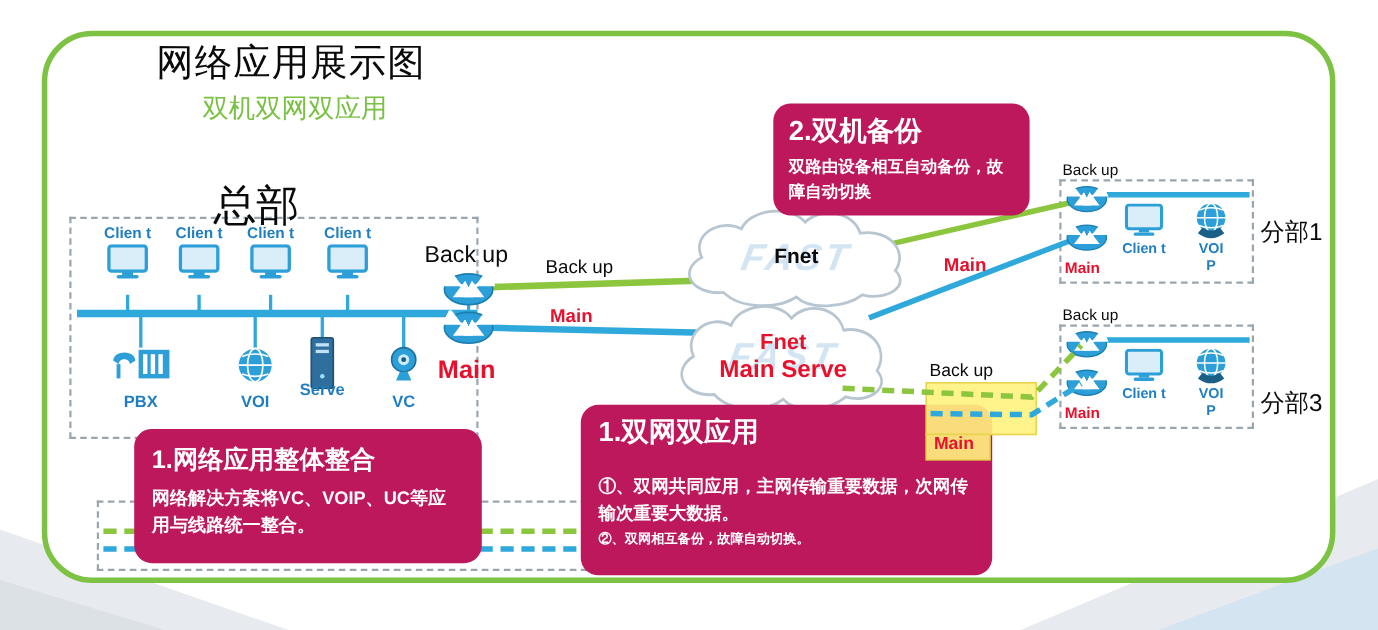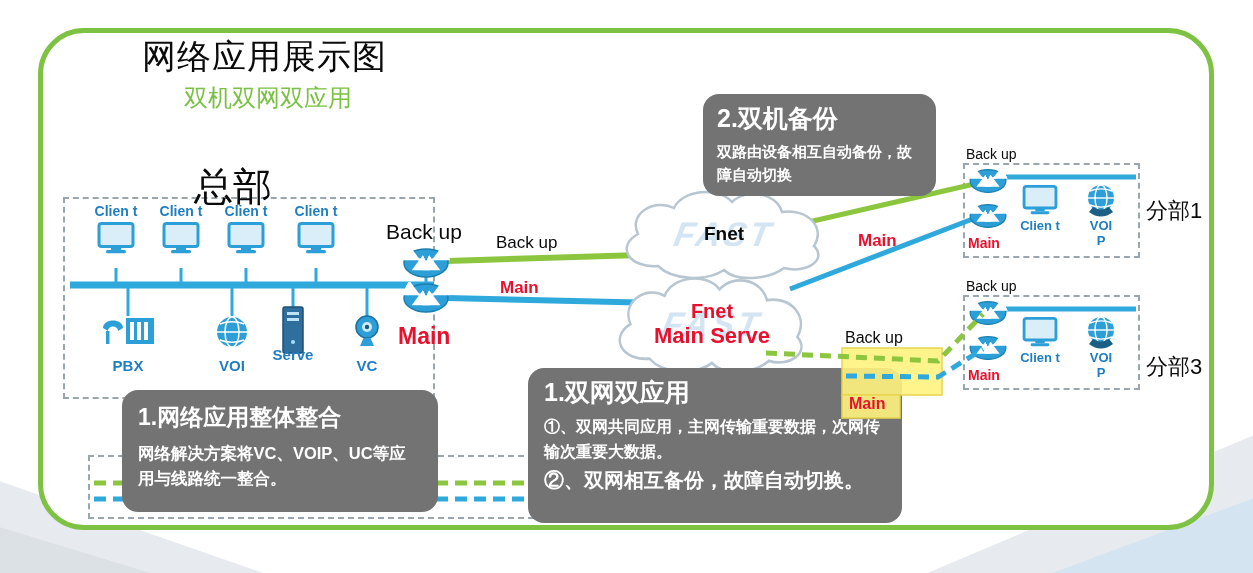--- a/index.html
+++ b/index.html
@@ -12,21 +12,21 @@
   .lbl-blue{color:#1F7EC2;font-weight:bold;text-align:center;line-height:1.18;position:absolute;z-index:5}
   .lbl-black{color:#0a0a0a;font-weight:normal;white-space:nowrap;position:absolute;z-index:5}
   .lbl-red{color:#E8112D;font-weight:bold;white-space:nowrap;position:absolute;z-index:5}
   .icon{position:absolute;z-index:5;line-height:0}
   .cloud{position:absolute;z-index:4}
   .cloud-wm{position:absolute;inset:0;display:flex;align-items:center;justify-content:center;
             font-style:italic;font-weight:bold;font-size:34px;color:rgba(140,185,220,.38);
             transform:skewX(-10deg);letter-spacing:3px;z-index:1}
   .cloud-text{position:absolute;inset:0;display:flex;flex-direction:column;align-items:center;justify-content:center;
               font-weight:bold;text-align:center;line-height:1.2;z-index:2}
-  .callout{position:absolute;background:#737373;border-radius:16px;color:#fff;z-index:6}
+  .callout{position:absolute;background:#be185d;border-radius:16px;color:#fff;z-index:6}
   .callout .ct{font-weight:bold}
   .callout .cb{font-weight:bold}
   svg{display:block}
 </style>
 </head>
 <body>
 
 <svg width="0" height="0" style="position:absolute">
   <defs>
     <marker id="ah" markerWidth="7" markerHeight="7" refX="5" refY="3.5" orient="auto">
@@ -280,22 +280,22 @@
   <div class="callout" style="left:122px;top:390px;width:316px;height:122px;padding:12px 16px">
     <div class="ct" style="font-size:23px">1.网络应用整体整合</div>
     <div class="cb" style="font-size:16.5px;line-height:1.5;margin-top:8px">网络解决方案将VC、VOIP、UC等应用与线路统一整合。</div>
   </div>
   <div class="callout" style="left:703px;top:94px;width:233px;height:102px;padding:8px 14px">
     <div class="ct" style="font-size:25px">2.双机备份</div>
     <div class="cb" style="font-size:15px;line-height:1.55;margin-top:5px">双路由设备相互自动备份，故障自动切换</div>
   </div>
   <div class="callout" style="left:528px;top:368px;width:374px;height:155px;padding:8px 16px">
     <div class="ct" style="font-size:25px">1.双网双应用</div>
-    <div class="cb" style="font-size:16px;line-height:1.55;margin-top:6px">①、双网共同应用，主网传输重要数据，次网传输次重要大数据。</div>
-    <div class="cb" style="font-size:20px;line-height:1.55">②、双网相互备份，故障自动切换。</div>
+    <div class="cb" style="font-size:16px;line-height:1.55;margin-top:22px">①、双网共同应用，主网传输重要数据，次网传输次重要大数据。</div>
+    <div class="cb" style="font-size:12px;line-height:1.55">②、双网相互备份，故障自动切换。</div>
   </div>
 
   <svg class="abs" width="1253" height="573" style="left:0;top:0;z-index:7;pointer-events:none">
     <rect x="842" y="348" width="100" height="47" fill="#FFF280" fill-opacity="0.9" stroke="#E8D44D" stroke-width="1.5"></rect>
     <rect x="842" y="395" width="58" height="23" fill="#FFF280" fill-opacity="0.9" stroke="#E8D44D" stroke-width="1.5"></rect>
     <path d="M766 353 L938 361 L983 314" fill="none" stroke="#8CC63E" stroke-width="5" stroke-dasharray="11 7"></path>
     <path d="M846 376 L938 377 L983 349" fill="none" stroke="#2FA8DC" stroke-width="5" stroke-dasharray="11 7"></path>
   </svg>
   <div class="lbl-black" style="left:845px;top:329px;font-size:16px;z-index:8">Back up</div>
   <div class="lbl-red" style="left:849px;top:395px;font-size:16px;z-index:8">Main</div>

